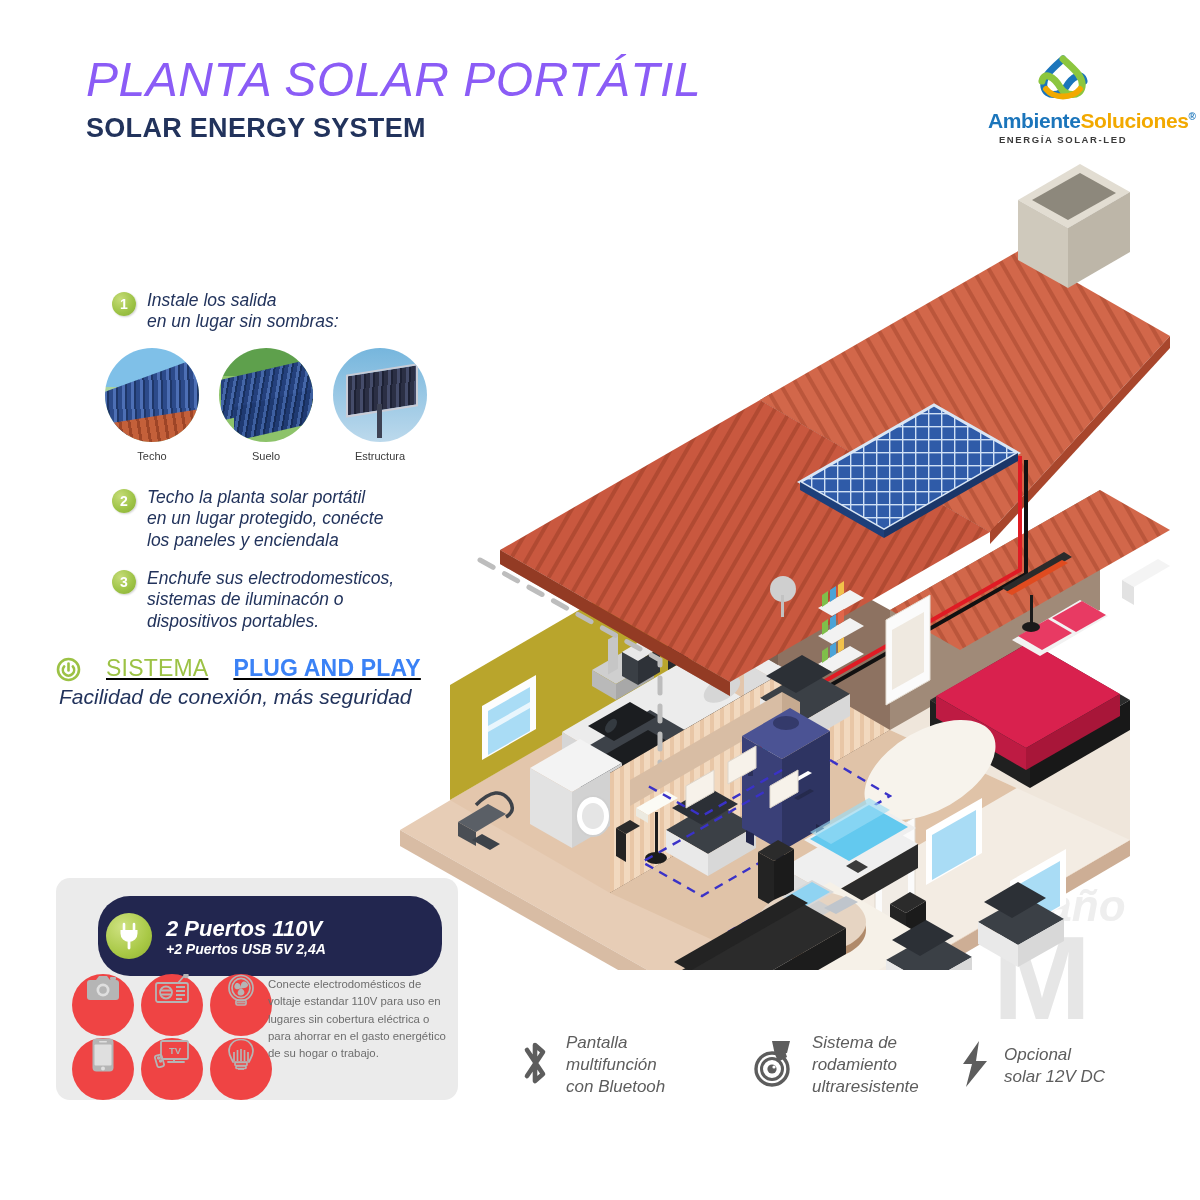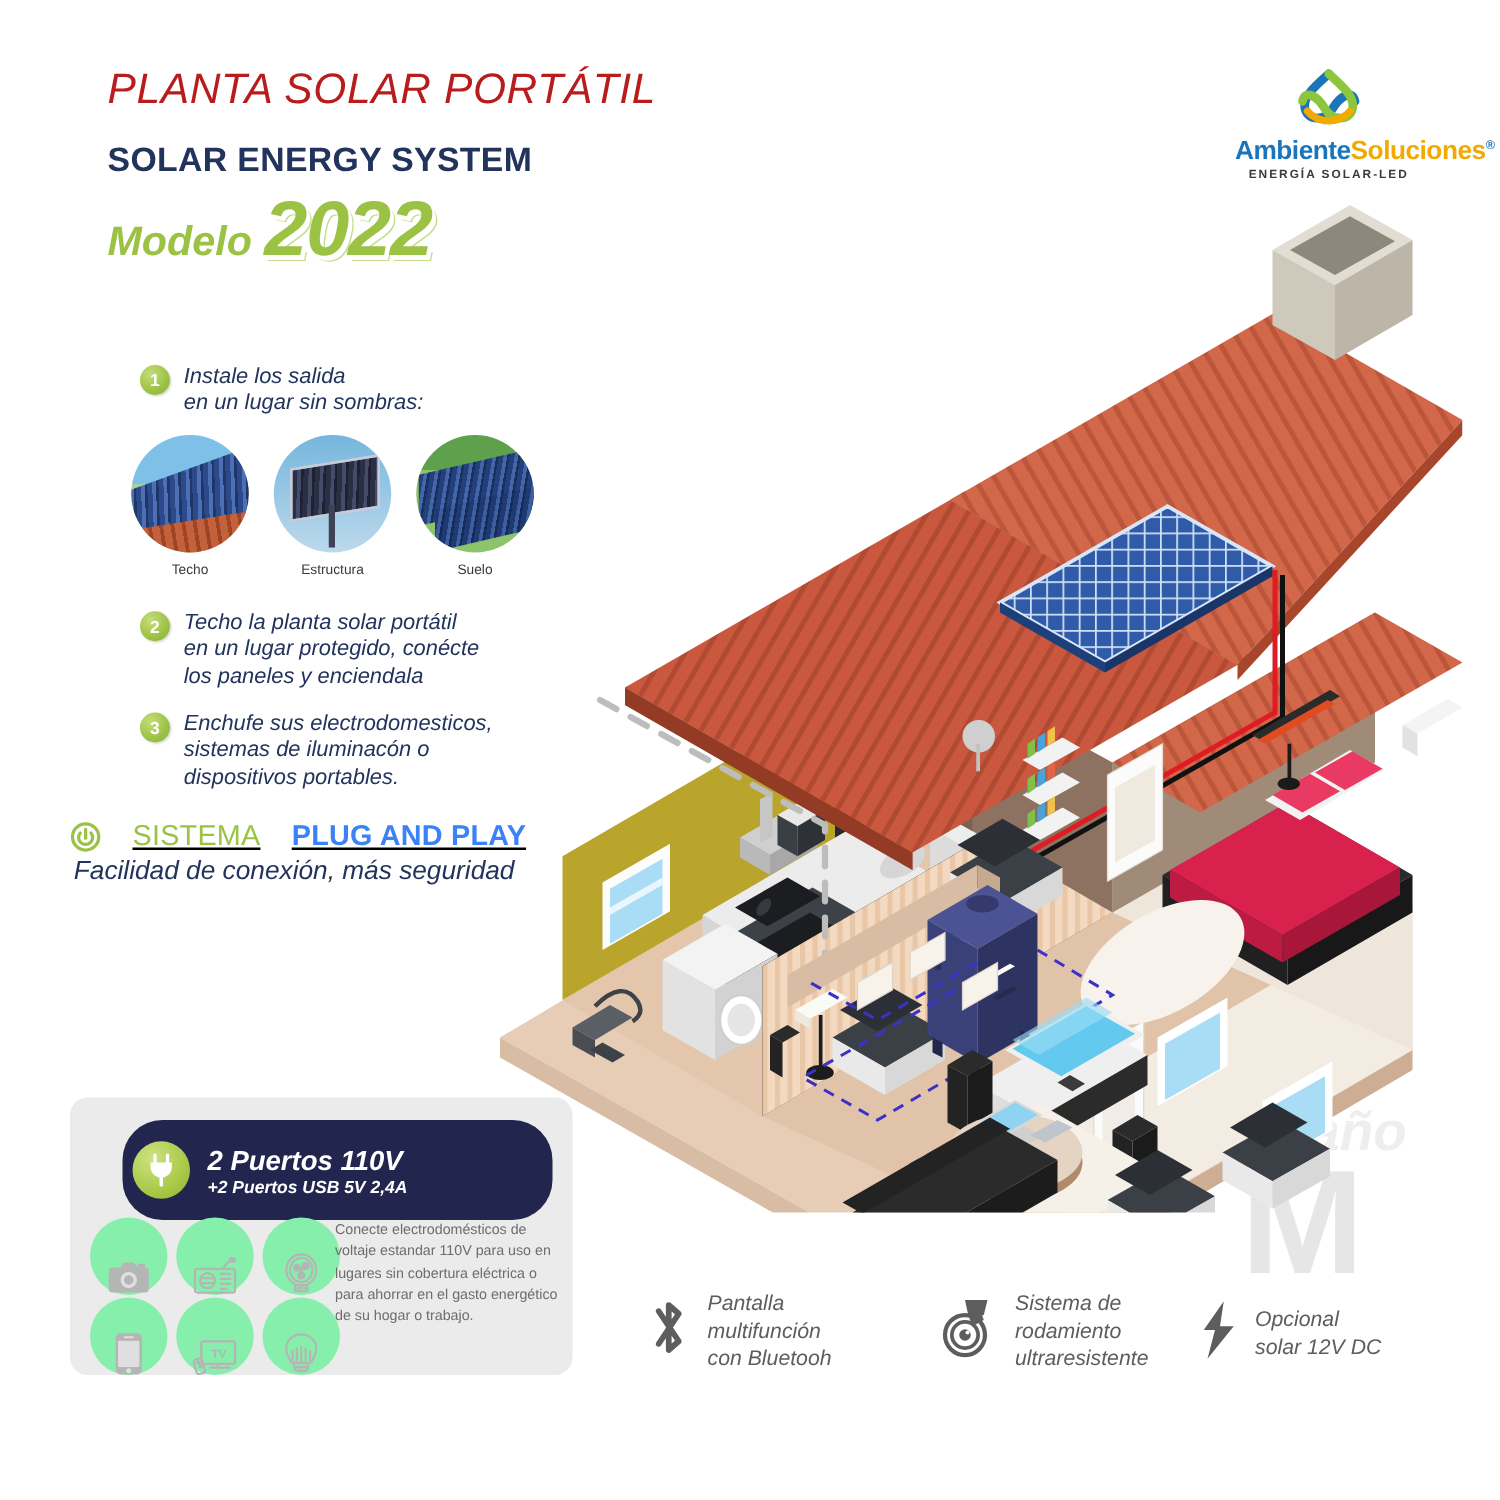--- a/index.html
+++ b/index.html
@@ -5,22 +5,22 @@
   * { box-sizing: border-box; margin:0; padding:0; }
   body {
     width:1200px; height:1200px; background:#ffffff; position:relative;
     font-family:"Liberation Sans", sans-serif; overflow:hidden;
   }
   .stage { position:absolute; inset:0; }
 
   
   #title-main {
     position:absolute; left:86px; top:52px;
-    font-size:34px; font-style:italic; font-weight:500;
-    letter-spacing:0.5px; color:#b91c1c; white-space:nowrap;
+    font-size:48px; font-style:italic; font-weight:500;
+    letter-spacing:0.5px; color:#8b5cf6; white-space:nowrap;
   }
   #title-sub {
     position:absolute; left:86px; top:113px;
     font-size:27px; font-weight:bold; letter-spacing:0.3px; color:#22335c;
   }
   #model-row { position:absolute; left:86px; top:158px; display:flex; align-items:baseline; gap:10px; }
   #model-word {
     font-size:33px; font-style:italic; font-weight:bold; color:#9cc245;
   }
   #model-year {
@@ -108,22 +108,22 @@
   }
   #ports-text { margin-left:14px; color:#ffffff; }
   #ports-title { font-size:22px; font-weight:bold; font-style:italic; }
   #ports-sub { font-size:14px; font-weight:bold; font-style:italic; margin-top:-1px; }
 
   #dev-icons {
     position:absolute; left:16px; top:96px;
     display:grid; grid-template-columns:repeat(3,66px); grid-auto-rows:62px; gap:2px 3px;
   }
   .dev-circle {
-    width:62px; height:62px; border-radius:50%; background:#86efac;
-    display:flex; align-items:flex-end; justify-content:center;
+    width:62px; height:62px; border-radius:50%; background:#ef4444;
+    display:flex; align-items:flex-start; justify-content:center;
   }
   #spec-desc {
     position:absolute; left:212px; top:98px; width:185px;
     font-size:11.4px; color:#6d6d6d; line-height:1.52;
   }
 
   
   #tamano { position:absolute; right:58px; top:884px; text-align:center; width:200px; }
   #tamano-word { font-size:44px; font-style:italic; font-weight:bold; color:#eeeeee; line-height:1; }
   #tamano-letter { font-size:118px; font-weight:bold; color:#e6e6e6; line-height:0.82; margin-top:2px; }
@@ -138,24 +138,20 @@
   
   #house-illustration { position:absolute; left:330px; top:140px; width:840px; height:830px; }
 </style>
 </head>
 <body>
 
 <div class="stage">
 
   <div id="title-main">PLANTA SOLAR PORTÁTIL</div>
   <div id="title-sub">SOLAR ENERGY SYSTEM</div>
-  <div id="model-row">
-    <span id="model-word">Modelo</span>
-    <span id="model-year">2022</span>
-  </div>
 
   <div id="logo">
     <div id="logo-mark">
       <svg width="62" height="52" viewBox="0 0 62 52">
         <path d="M31 4 C20 14 10 22 12 32 C14 42 28 42 34 32 C40 22 50 16 52 26" fill="none" stroke="#1b75bb" stroke-width="7" stroke-linecap="round"></path>
         <path d="M31 4 C42 14 52 22 50 32 C48 42 34 42 28 32 C22 22 12 16 10 26" fill="none" stroke="#8cc63f" stroke-width="7" stroke-linecap="round"></path>
         <path d="M14 34 C22 44 40 44 48 34" fill="none" stroke="#f2a900" stroke-width="6" stroke-linecap="round"></path>
       </svg>
     </div>
     <div id="logo-word">
@@ -169,26 +165,26 @@
     <div class="step-text">Instale los salida
 en un lugar sin sombras:</div>
   </div>
 
   <div id="photos">
     <div class="photo-item">
       <div class="photo-circle ph1"></div>
       <div class="photo-caption">Techo</div>
     </div>
     <div class="photo-item">
+      <div class="photo-circle ph2"></div>
+      <div class="photo-caption">Suelo</div>
+    </div>
+    <div class="photo-item">
       <div class="photo-circle ph3"></div>
       <div class="photo-caption">Estructura</div>
-    </div>
-    <div class="photo-item">
-      <div class="photo-circle ph2"></div>
-      <div class="photo-caption">Suelo</div>
     </div>
   </div>
 
   <div class="step" id="step2">
     <div class="badge">2</div>
     <div class="step-text">Techo la planta solar portátil
 en un lugar protegido, conécte
  los paneles y enciendala</div>
   </div>
   <div class="step" id="step3">

